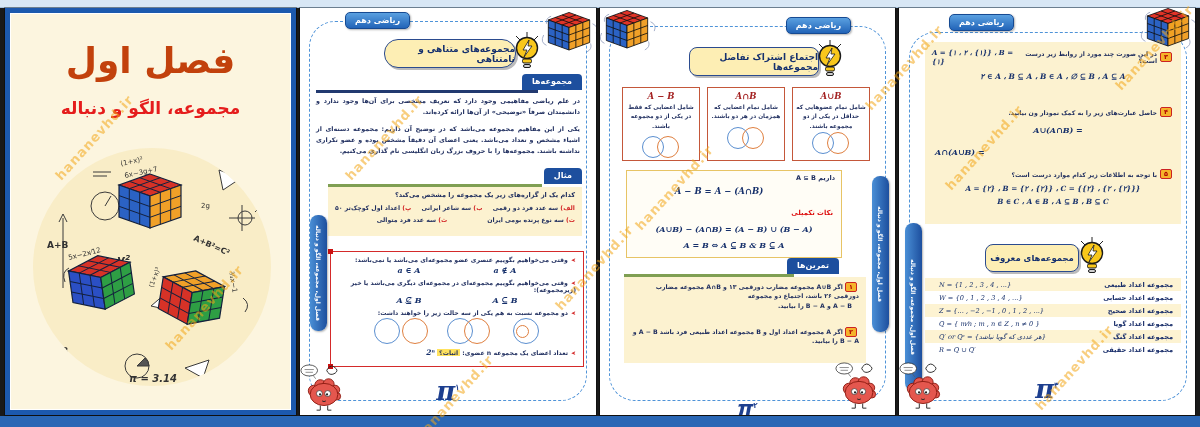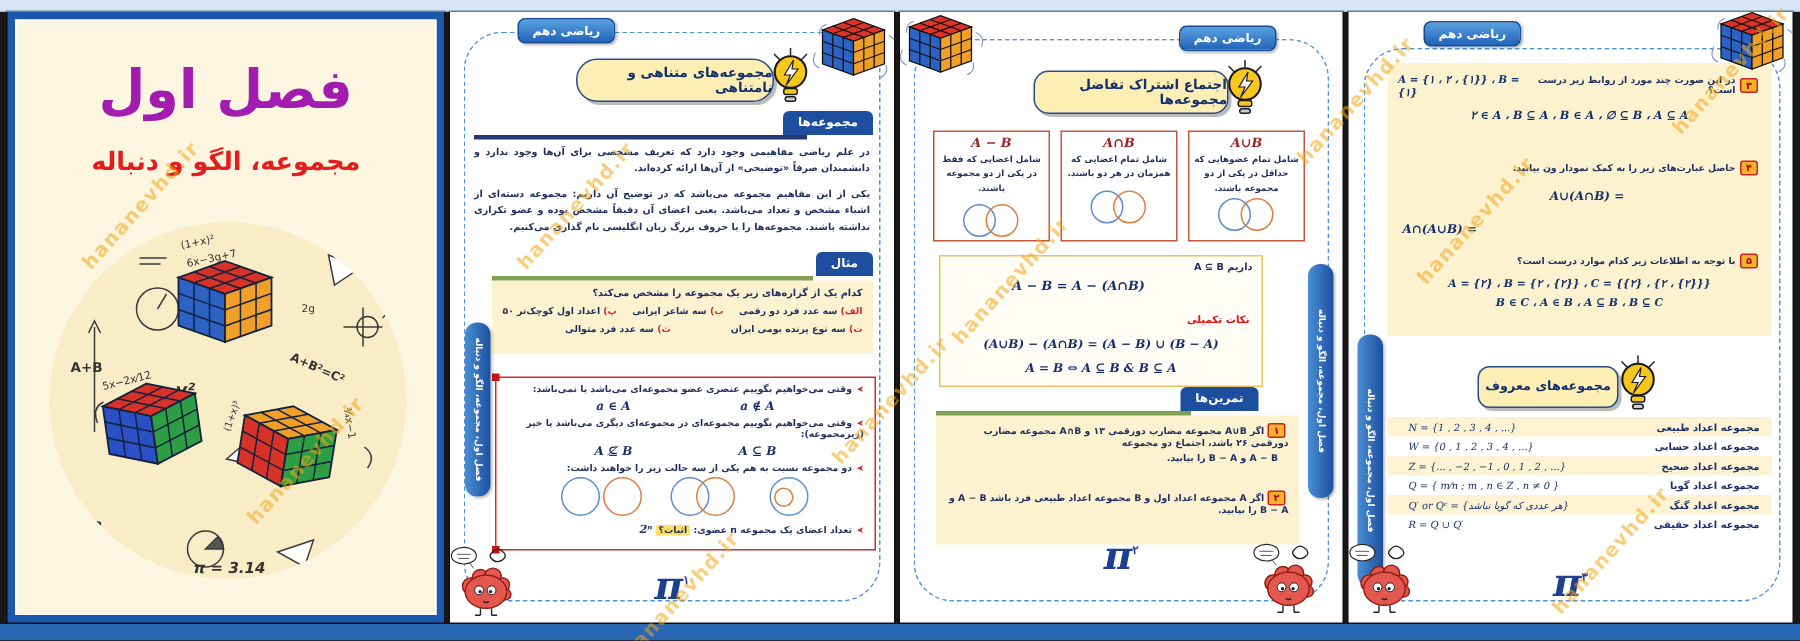--- a/index.html
+++ b/index.html
@@ -4,21 +4,21 @@
 <style>
   html,body{margin:0;padding:0;}
   body{width:1200px;height:427px;position:relative;background:#191919;overflow:hidden;
        font-family:"DejaVu Sans",sans-serif;}
   .topstrip{position:absolute;left:0;top:0;width:1200px;height:7px;background:#d8e7f5;border-bottom:1px solid #a7c3de;}
   .botbar{position:absolute;left:0;top:416px;width:1200px;height:11px;background:#2a67b5;}
   .page{position:absolute;top:8px;height:407px;background:#ffffff;overflow:hidden;box-shadow:0 0 0 1px rgba(0,0,0,.35);}
   
   .cover{left:5px;width:291px;background:#1c59ae;}
   .cover-in{position:absolute;left:5px;top:5px;right:5px;bottom:5px;background:#fcf5df;border:1px solid #fff;}
-  .cover-title{position:absolute;left:0;right:0;top:26px;text-align:center;font-size:36px;font-weight:bold;color:#a21caf;}
+  .cover-title{position:absolute;left:0;right:0;top:26px;text-align:center;font-size:36px;font-weight:bold;color:#c2410c;}
   .cover-sub{position:absolute;left:0;right:0;top:84px;text-align:center;font-size:17px;font-weight:bold;color:#e51c1c;direction:rtl;}
   .cover-circle{position:absolute;left:22px;top:134px;width:238px;height:238px;border-radius:50%;background:#f9edc7;overflow:hidden;}
   
   .dash{position:absolute;border:1.4px dashed #4f93d8;border-radius:26px;}
   .pill{position:absolute;background:linear-gradient(#5aa0e0,#2264b8);border:1px solid #164a92;border-radius:5px;
         color:#fff;font-size:8px;font-weight:bold;padding:3px 9px;direction:rtl;z-index:5;box-shadow:1px 1px 2px rgba(0,0,0,.3);}
   .hband{position:absolute;background:#fdeeb4;border:1.6px solid #2b4b8f;border-radius:8px;display:flex;align-items:center;
          justify-content:center;color:#15306e;font-weight:bold;font-size:9px;direction:rtl;box-shadow:2px 2px 0 rgba(60,60,60,.35);z-index:4;}
   .bulb{position:absolute;z-index:5;}
   .slabel{position:absolute;background:#1d4f9e;color:#fff;font-weight:bold;font-size:8px;padding:3px 10px 4px;
@@ -240,21 +240,21 @@
       </g>
     <g stroke="#111" stroke-width=".9">
       <polygon points="33,6 55,14 33,22 11,14" fill="#e03327"></polygon>
       <path d="M18.3,11.3 L40.3,19.3 M25.7,8.7 L47.7,16.7 M18.3,16.7 L40.3,8.7 M25.7,19.3 L47.7,11.3" fill="none"></path>
       <polygon points="11,14 33,22 33,46 11,38" fill="#2b62c4"></polygon>
       <path d="M11,22 L33,30 M11,30 L33,38 M18.3,16.7 V40.7 M25.7,19.3 V43.3" fill="none"></path>
       <polygon points="33,22 55,14 55,38 33,46" fill="#f0a028"></polygon>
       <path d="M33,30 L55,22 M33,38 L55,30 M40.3,19.3 V43.3 M47.7,16.7 V40.7" fill="none"></path>
     </g>
   </svg>
-  <div class="hband" style="left:89px;top:39px;width:128px;height:27px;border-radius:10px;">اجتماع اشتراک تفاضل مجموعه‌ها</div>
+  <div class="hband" style="left:89px;top:39px;width:128px;height:27px;">اجتماع اشتراک تفاضل مجموعه‌ها</div>
   <svg class="bulb" style="left:215px;top:31px;" width="30" height="42" viewBox="0 0 30 42">
     <path d="M4,5 L8,9 M26,5 L22,9 M15,1 V6" stroke="#222" stroke-width="1" fill="none"></path>
     <circle cx="15" cy="17" r="10.5" fill="#f8c71c" stroke="#1a1a1a" stroke-width="1.4"></circle>
     <polygon points="17,9 11,19 15,19 12,26 20,15 16,15" fill="#fff" stroke="#1a1a1a" stroke-width=".8"></polygon>
     <rect x="10.5" y="28" width="9" height="4" rx="1.5" fill="#f8c71c" stroke="#1a1a1a"></rect>
     <rect x="11.5" y="33.5" width="7" height="3" rx="1.5" fill="#cfcfcf" stroke="#1a1a1a"></rect>
   </svg>
 
   <div style="position:absolute;left:22px;top:79px;width:248px;display:flex;direction:rtl;justify-content:space-between;">
     <div class="card" style="width:78px;height:74px;">
@@ -294,21 +294,21 @@
   <div class="slabel" style="right:56px;top:250px;">تمرین‌ها</div>
   <div class="sline green" style="left:24px;width:170px;top:266px;"></div>
 
   <div class="cream" style="left:24px;top:269px;width:242px;height:86px;">
     <div class="ntext" style="padding:5px 7px 0;"><span class="exno">۱</span> <span>اگر A∪B مجموعه مضارب دورقمی ۱۳ و A∩B مجموعه مضارب دورقمی ۲۶ باشد، اجتماع دو مجموعه</span></div>
     <div class="ntext" style="padding:3px 14px 0;">A − B و B − A را بیابید.</div>
     <div class="ntext" style="padding:18px 7px 0;"><span class="exno">۲</span> <span>اگر A مجموعه اعداد اول و B مجموعه اعداد طبیعی فرد باشد A − B و B − A را بیابید.</span></div>
   </div>
 
   <div class="vtab" style="right:6px;top:168px;height:156px;">فصل اول، مجموعه، الگو و دنباله</div>
-  <div class="pisig" style="top:348px;"><span>π</span><sup>۲</sup></div>
+  <div class="pisig" style="top:388px;font-family:Liberation Mono, monospace;"><span>π</span><sup>۲</sup></div>
   <svg class="brain" style="right:12px;top:352px;" width="48" height="52" viewBox="0 0 52 56">
     <path d="M30,7 q4,-5 8,-1 q4,3 0,6 q-5,3 -8,-1 q-2,-2 0,-4" fill="none" stroke="#222" stroke-width="1"></path>
     <ellipse cx="10" cy="9" rx="9" ry="6" fill="#fff" stroke="#222" stroke-width=".8"></ellipse>
     <path d="M14,14 l3,4 M5,8 h10 M6,11 h8" stroke="#555" stroke-width=".7" fill="none"></path>
     <g stroke="#8b1a10" stroke-width="1" fill="#e4574e">
       <circle cx="15" cy="31" r="6"></circle>
         <circle cx="22" cy="25" r="6"></circle>
         <circle cx="31" cy="24" r="6"></circle>
         <circle cx="38" cy="30" r="5"></circle>
         <circle cx="40" cy="37" r="4"></circle>

